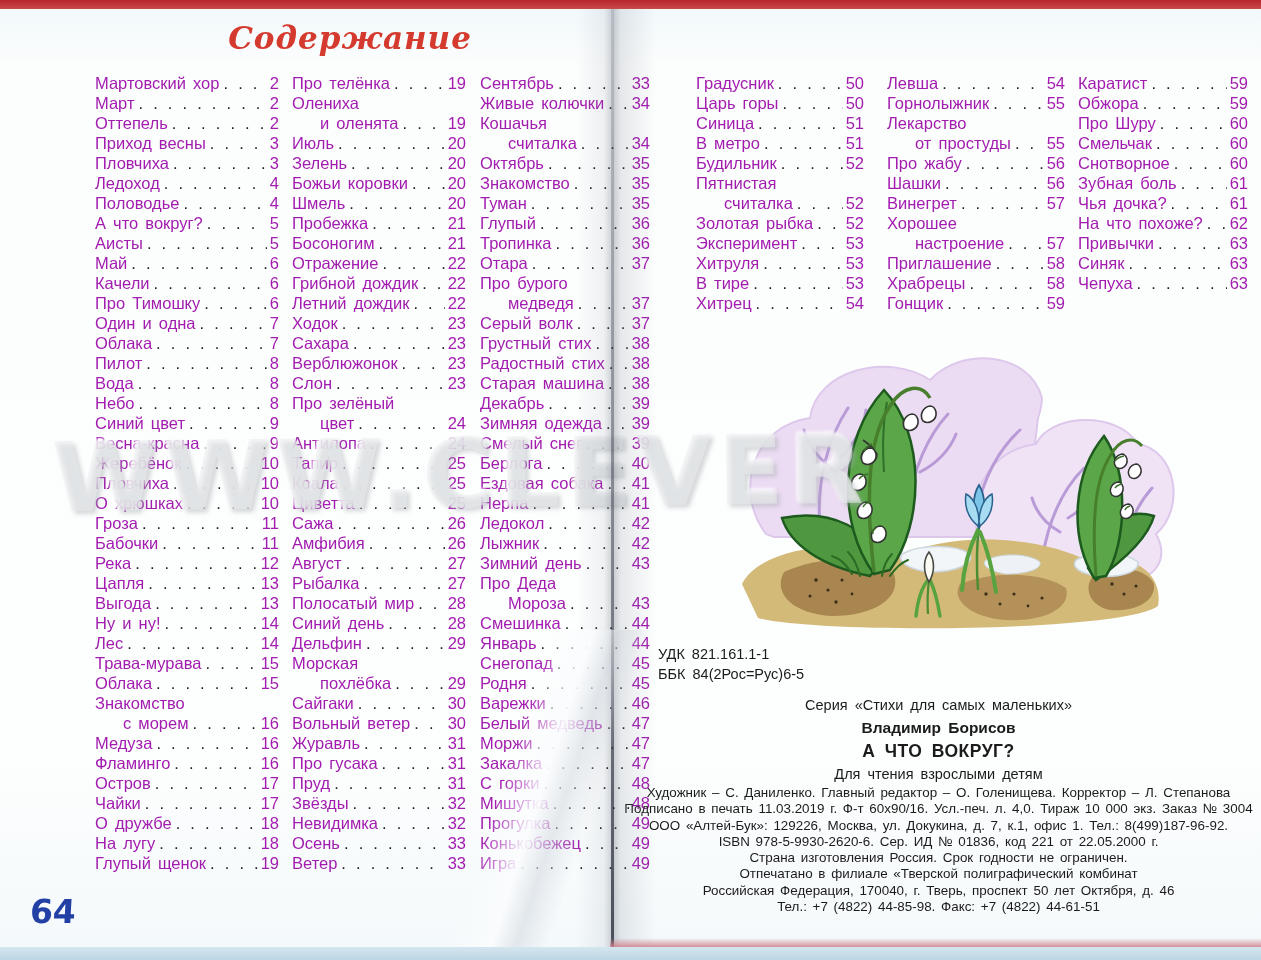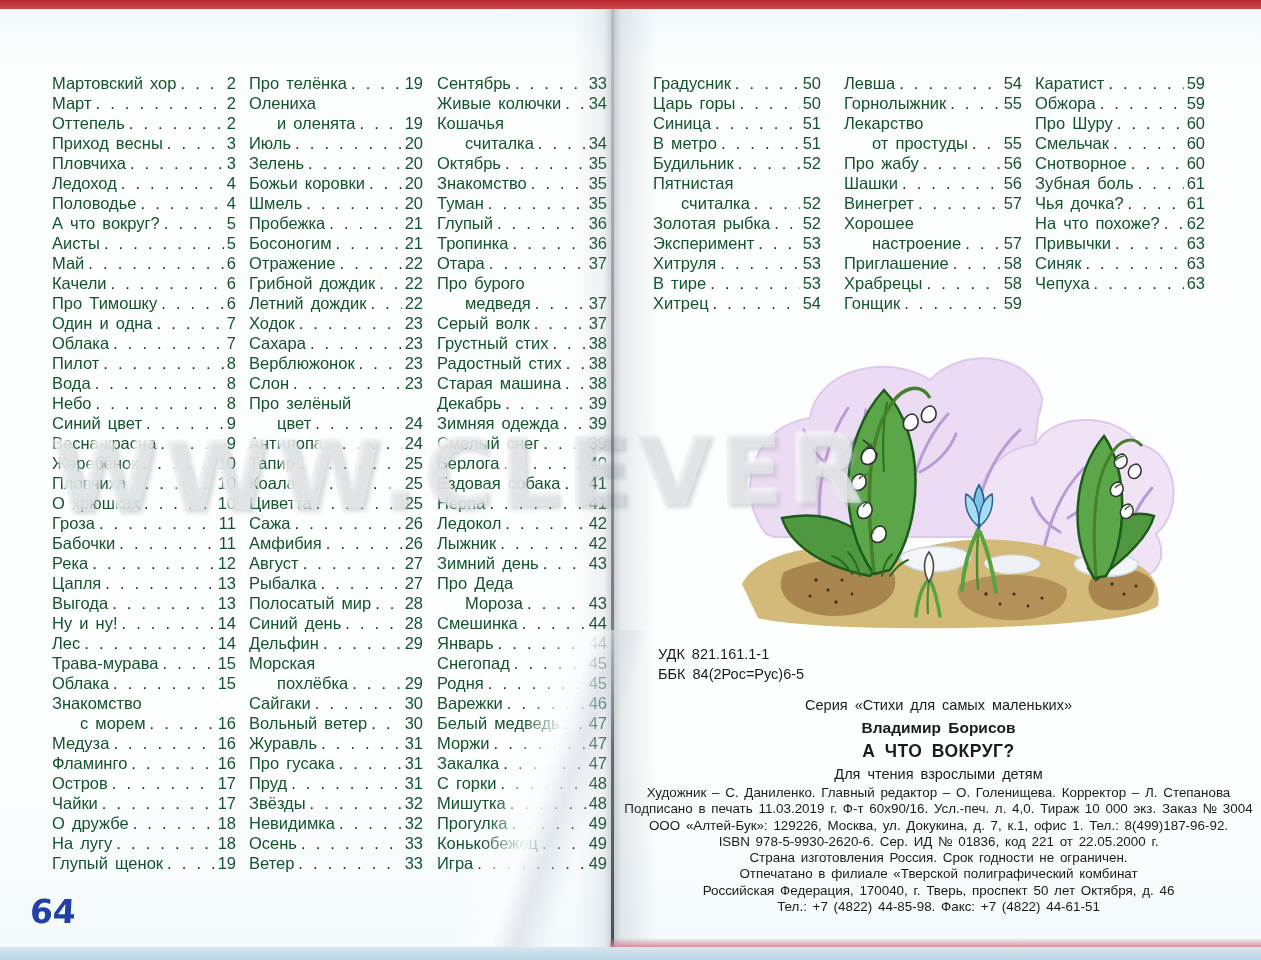--- a/index.html
+++ b/index.html
@@ -33,21 +33,21 @@
              text-shadow:3px 3px 4px rgba(165,170,176,0.45),-2px -2px 3px rgba(255,255,255,0.75);
              transform:rotate(-0.6deg);white-space:nowrap;}
 
   
   .toc-title{position:absolute;left:160px;top:20px;width:380px;text-align:center;z-index:2;
              font-family:"DejaVu Serif",serif;font-style:italic;font-weight:bold;
              font-size:31px;color:#d43a2d;letter-spacing:1px;}
   .folio{position:absolute;left:30px;top:892px;z-index:7;font-family:"DejaVu Sans",sans-serif;
          font-weight:bold;font-size:33px;color:#2340a5;transform:skewX(-3deg);}
 
-  .toc-col{position:absolute;font-size:16.5px;line-height:20px;color:#14532d;word-spacing:2.5px;z-index:2;}
+  .toc-col{position:absolute;font-size:16.5px;line-height:20px;color:#a21caf;word-spacing:2.5px;z-index:2;margin-left:43px;}
   #col1{left:52px;top:73px;width:184px;}
   #col2{left:249px;top:73px;width:174px;}
   #col3{left:437px;top:73px;width:170px;}
   #col4{left:653px;top:73px;width:168px;}
   #col5{left:844px;top:73px;width:178px;}
   #col6{left:1035px;top:73px;width:170px;}
   .toc-line{display:flex;align-items:baseline;height:20px;white-space:nowrap;}
   .toc-line .t{flex:0 0 auto;}
   .toc-line .dots{flex:1 1 auto;overflow:hidden;margin:0 3px 0 4px;color:#1c1c1c;}
   .toc-line .dots::before{content:". . . . . . . . . . . . . . . . . . . . . . . . .";letter-spacing:1.5px;}
@@ -65,20 +65,21 @@
   .imprint div{white-space:nowrap;}
 
   .illo{position:absolute;left:724px;top:322px;width:452px;height:322px;z-index:2;}
 </style>
 </head>
 <body>
 
 <div id="stage">
   <div class="paper"></div>
 
+  <div class="toc-title">Содержание</div>
   <div class="toc-col" id="col1">
       <div class="toc-line">
         <span class="t">Мартовский хор</span>
         <span class="dots"></span>
         <span class="pg">2</span>
       </div>
       <div class="toc-line">
         <span class="t">Март</span>
         <span class="dots"></span>
         <span class="pg">2</span>

